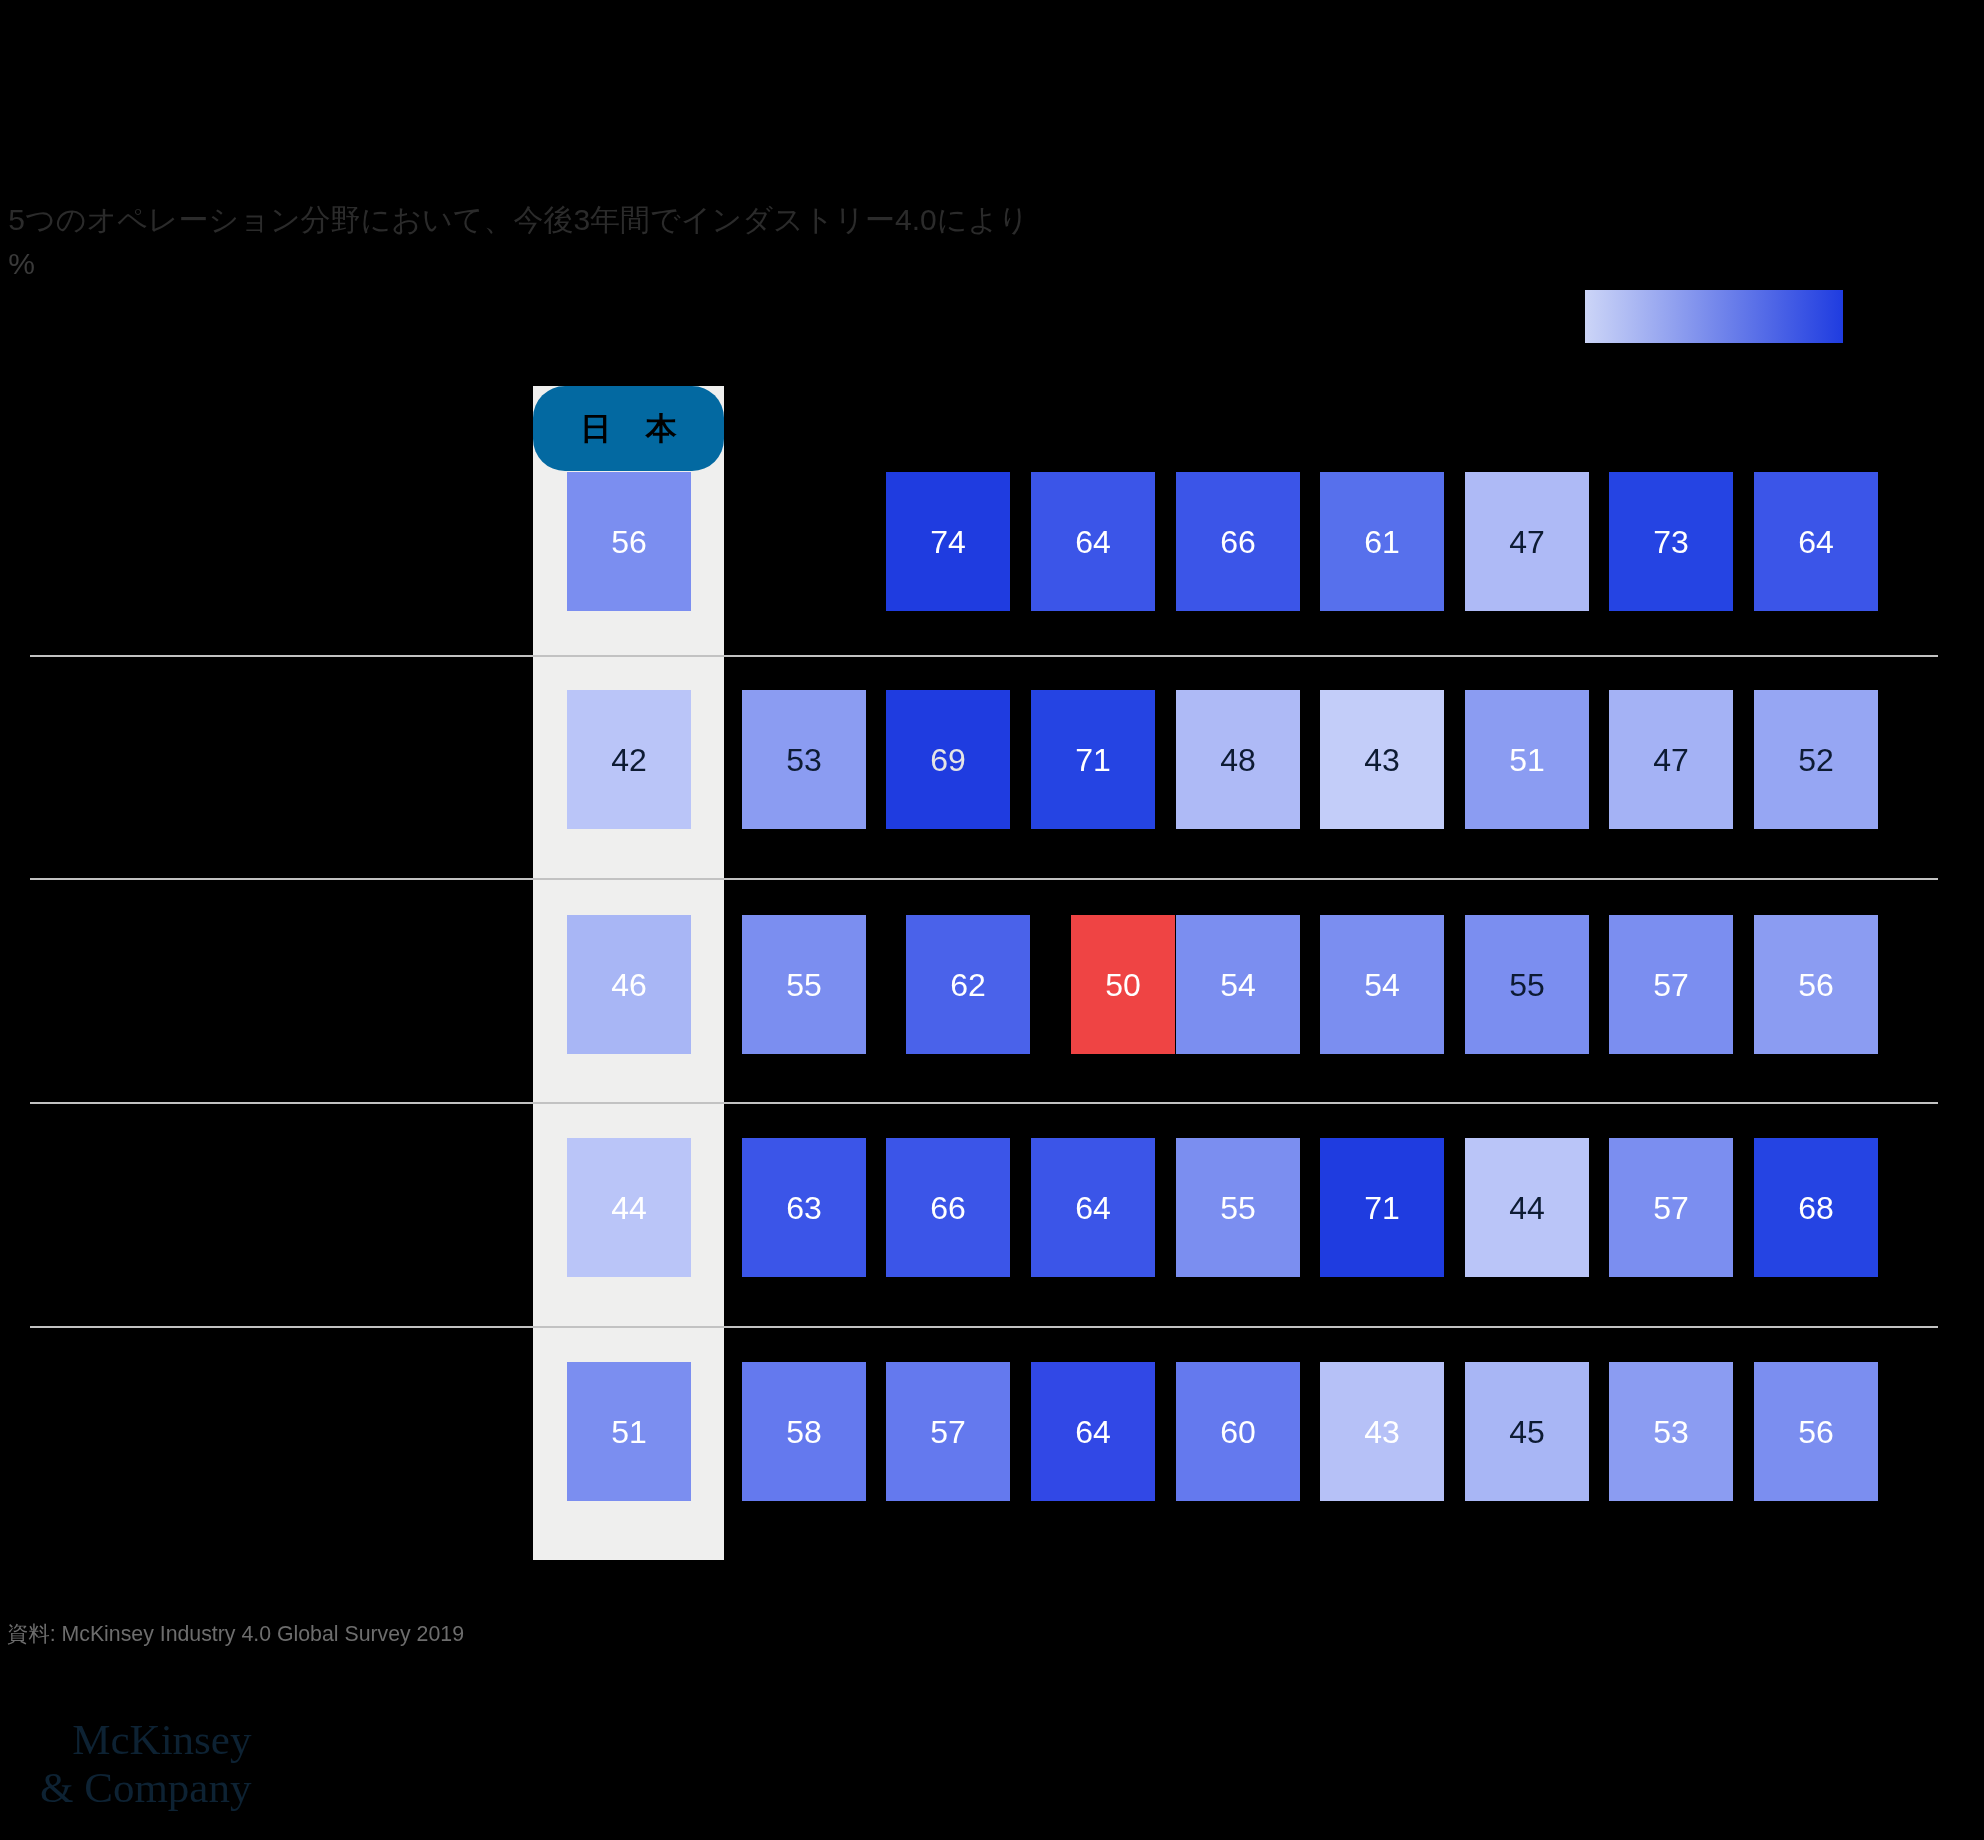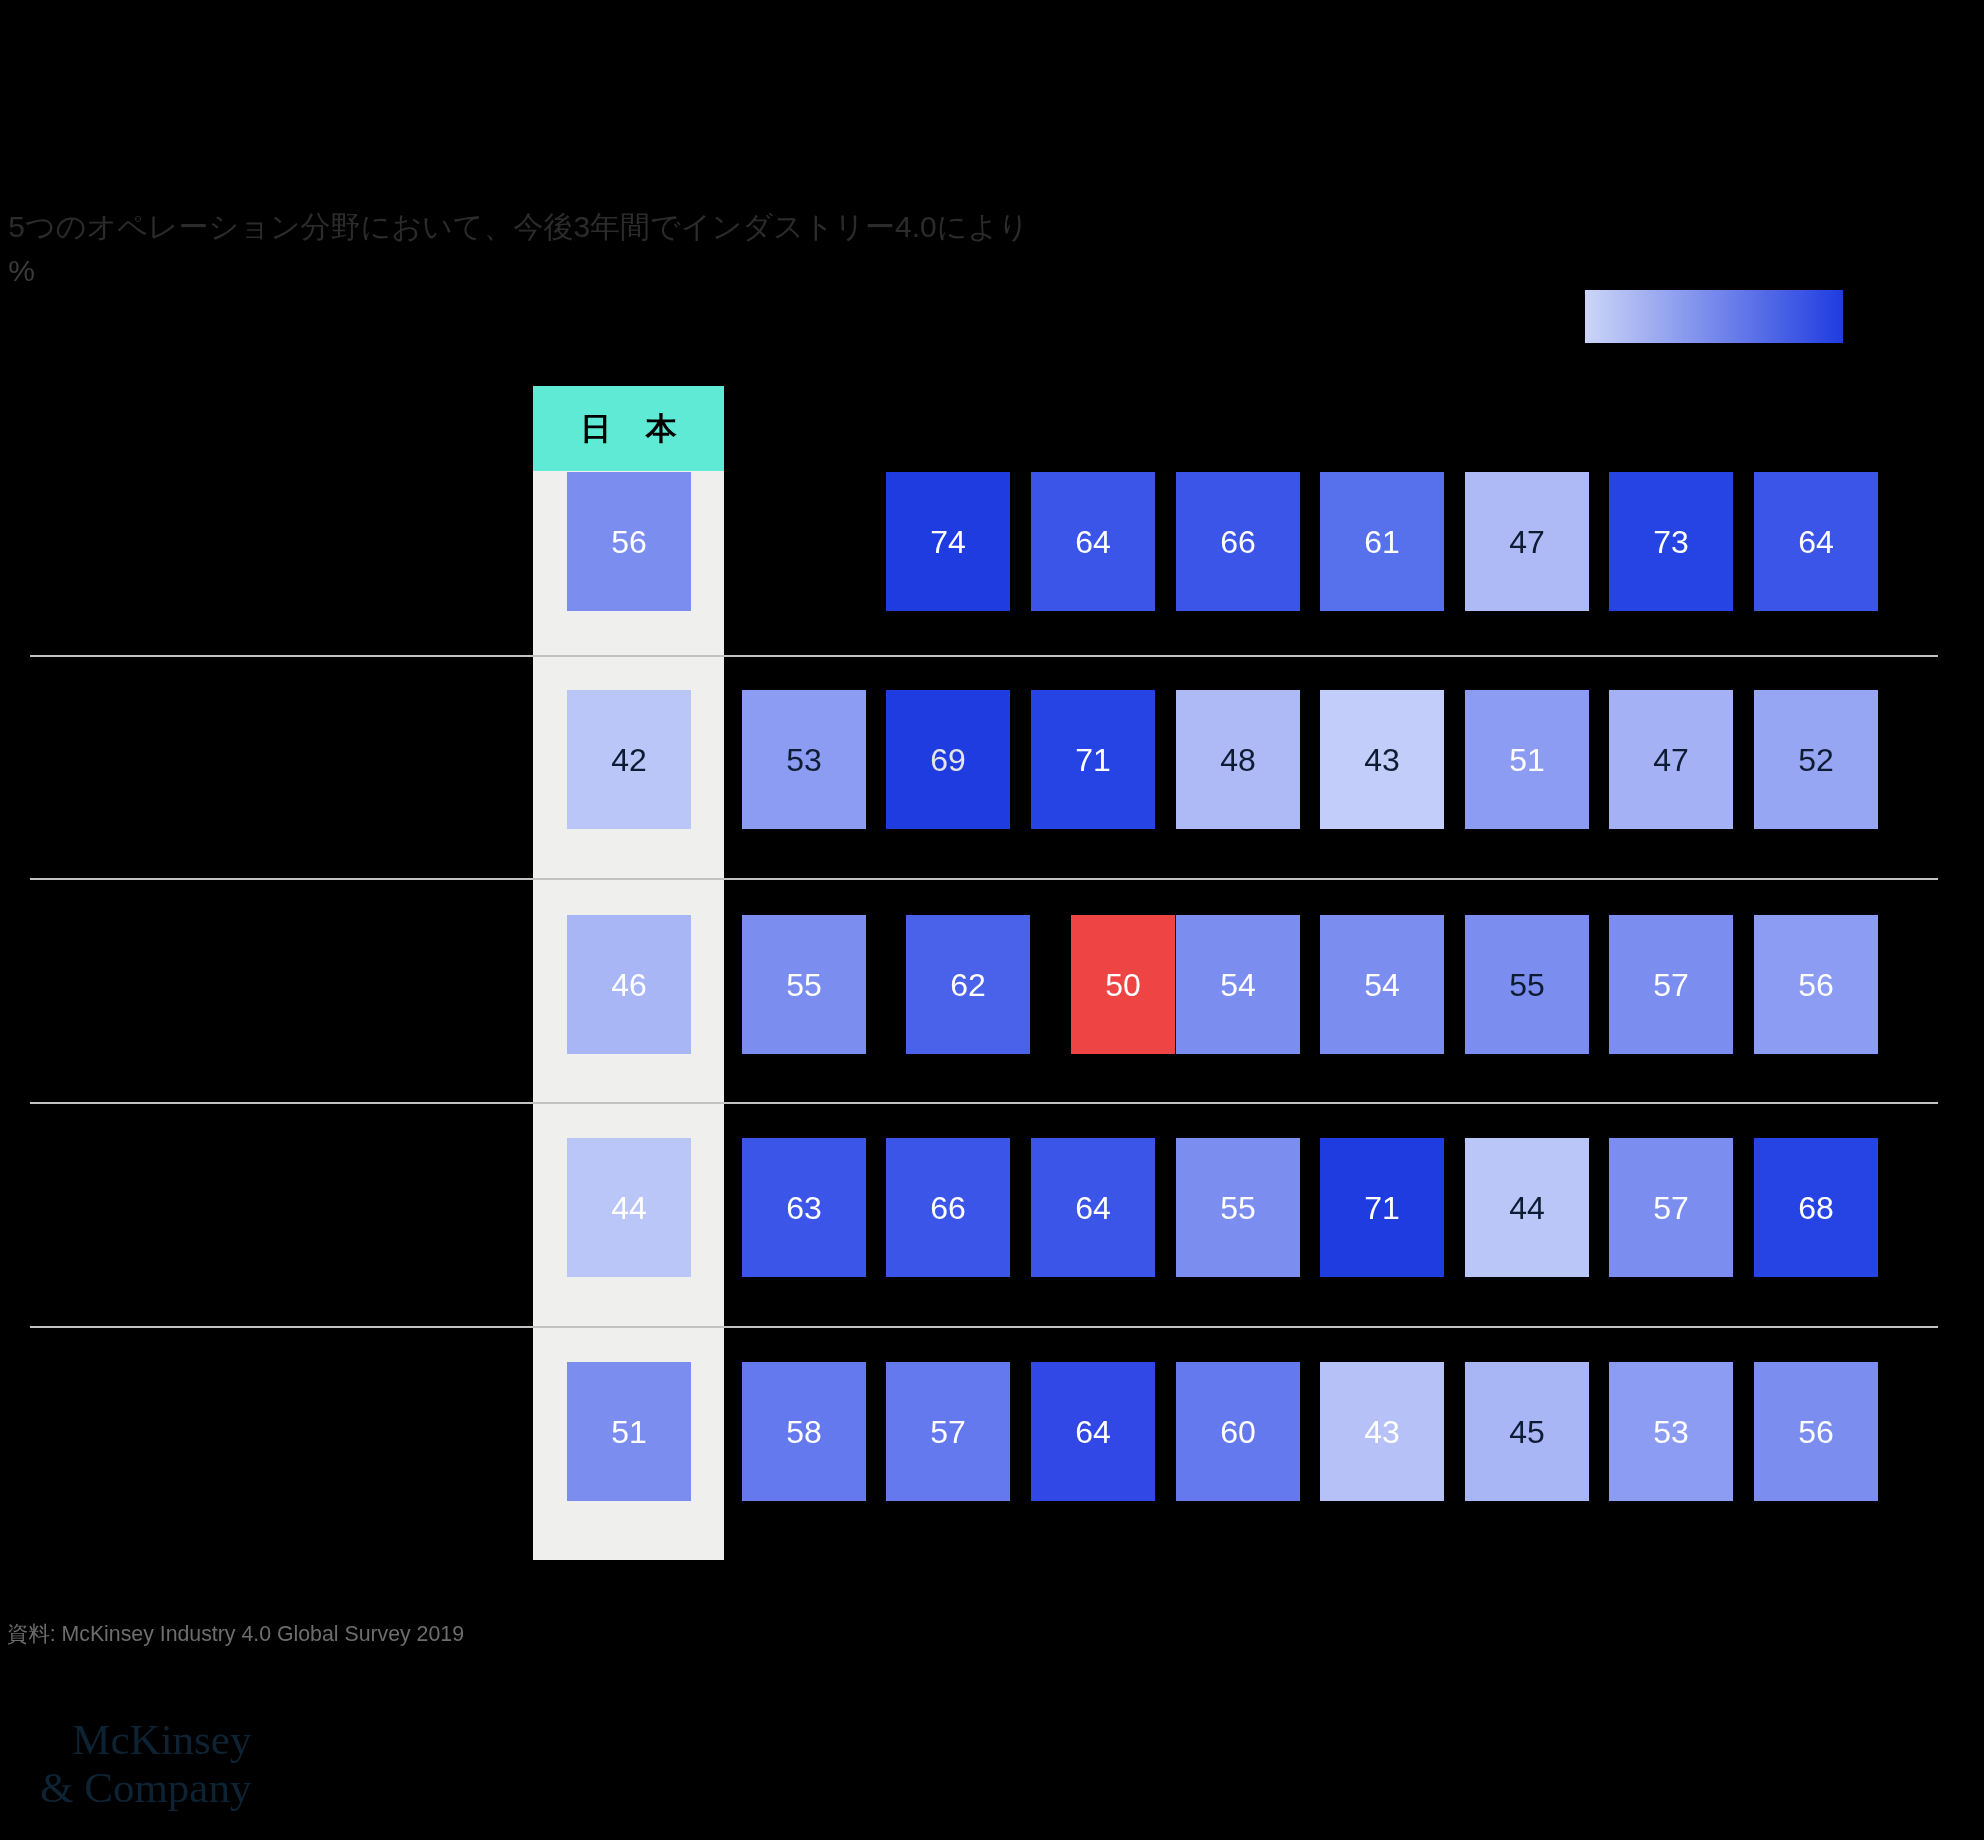--- a/index.html
+++ b/index.html
@@ -13,21 +13,21 @@
     position: relative;
     overflow: hidden;
     font-family: "Liberation Sans", "DejaVu Sans", sans-serif;
     color: #ffffff;
   }
 
   
   #title-block {
     position: absolute;
     left: 8.3px;
-    top: 204px;
+    top: 197px;
     width: 1422px;
   }
   .title-line {
     font-size: 30px;
     line-height: 45px;
     color: #2b2b2b;
     font-weight: 400;
     letter-spacing: 0px;
     white-space: nowrap;
   }
@@ -140,21 +140,21 @@
 <div id="title-block">
   <div class="title-line">5つのオペレーション分野において、今後3年間でインダストリー4.0により</div>
   <div class="unit-line">%</div>
 </div>
 
 <div id="legend-gradient">
   <div class="bar" style="background: linear-gradient(to right, rgb(204, 213, 247) 0%, rgb(31, 60, 224) 100%);"></div>
 </div>
 
 <div id="highlight-panel" style="background: rgb(239, 239, 238);"></div>
-<div id="highlight-header" style="background: #5eead4;">日 本</div>
+<div id="highlight-header" style="background: #0369a1; border-radius: 32px;">日 本</div>
 
 <div id="grid">
     <div class="row-divider" style="top: 655px;"></div>
     <div class="row-divider" style="top: 878px;"></div>
     <div class="row-divider" style="top: 1102px;"></div>
     <div class="row-divider" style="top: 1326px;"></div>
     <div class="cell highlight-cell" style="left: 567px; top: 472px; width: 124px; height: 139px; background: rgb(123, 142, 240); color: rgb(255, 255, 255);">56</div>
     <div class="cell" style="left: 886px; top: 472px; width: 124px; height: 139px; background: rgb(31, 60, 224); color: rgb(255, 255, 255);">74</div>
     <div class="cell" style="left: 1031px; top: 472px; width: 124px; height: 139px; background: rgb(59, 85, 232); color: rgb(255, 255, 255);">64</div>
     <div class="cell" style="left: 1176px; top: 472px; width: 124px; height: 139px; background: rgb(59, 85, 232); color: rgb(255, 255, 255);">66</div>

